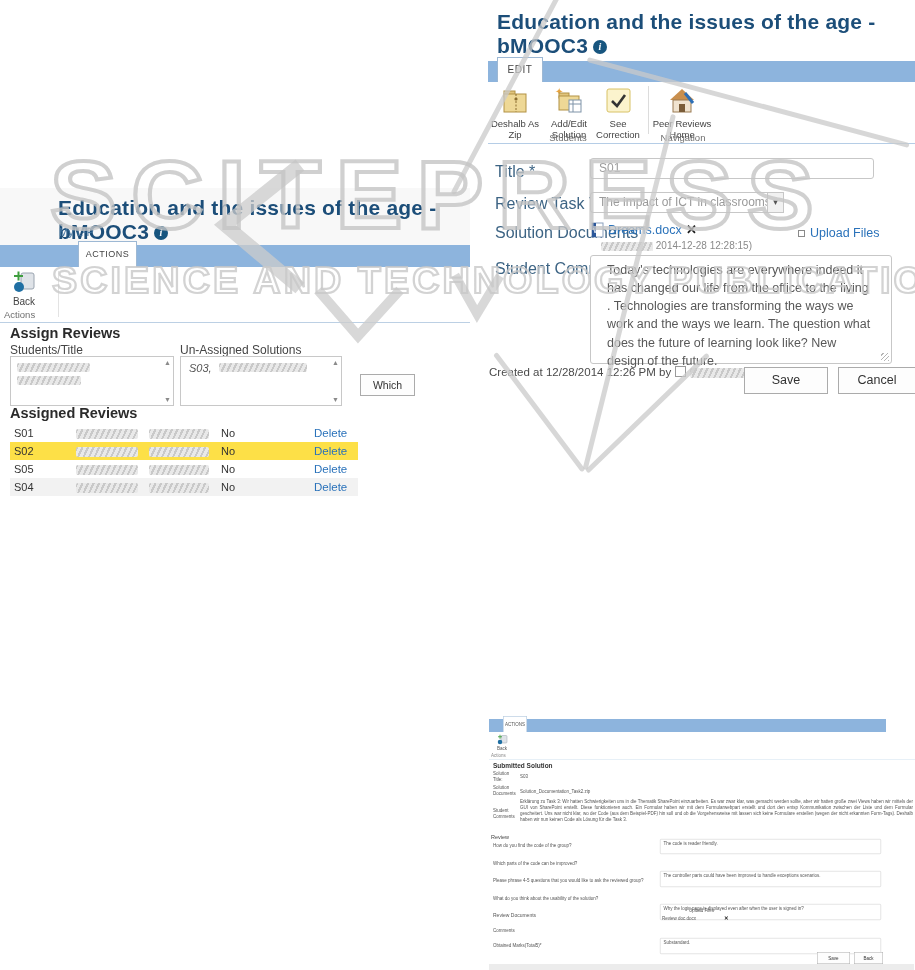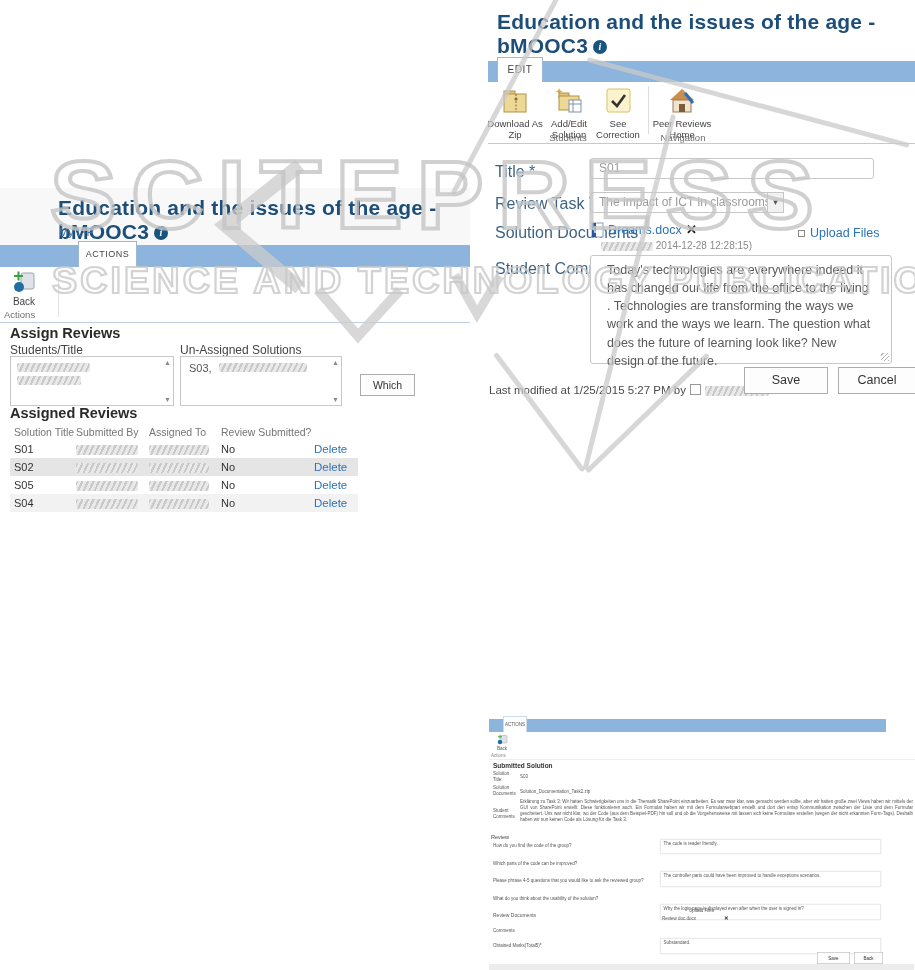--- a/index.html
+++ b/index.html
@@ -59,21 +59,21 @@
     <div class="abs" style="left:0;top:82px;width:427px;height:61px;background:#fff;border-bottom:1px solid #b5cde6;">
 
       <div class="abs" style="left:2px;top:2px;width:50px;height:50px;">
         <svg class="abs" style="left:12px;top:2px;" width="26" height="30">
           <rect x="2" y="5" width="11" height="6" fill="#e0c47c" stroke="#b29244"></rect>
           <rect x="2" y="8" width="22" height="18" fill="#eed896" stroke="#b29244"></rect>
           <line x1="14" y1="8" x2="14" y2="26" stroke="#8a6d2f" stroke-dasharray="2,1.5"></line>
           <circle cx="14" cy="13" r="1.6" fill="#8a6d2f"></circle>
         </svg>
         <div class="rib-label abs" style="left:-6px;top:34px;width:62px;">
-          <div>Download As</div>
+          <div>Deshalb As</div>
             <div>Zip</div>
         </div>
       </div>
 
       <div class="abs" style="left:56px;top:2px;width:50px;height:50px;">
         <svg class="abs" style="left:11px;top:2px;" width="28" height="30">
           <text x="0" y="9" font-size="10" fill="#e8a33d">✦</text>
           <rect x="4" y="7" width="10" height="5" fill="#e0c47c" stroke="#b29244"></rect>
           <rect x="4" y="10" width="20" height="14" fill="#eed896" stroke="#b29244"></rect>
           <rect x="14" y="14" width="12" height="12" fill="#fff" stroke="#7f93a8"></rect>
@@ -136,22 +136,22 @@
     <div class="abs" style="left:310px;top:226px;font-size:12.5px;">
       <span class="sqbullet"></span><span class="lnk">Upload Files</span>
     </div>
 
     <div class="flabel abs" style="left:7px;top:260px;">Student Comments</div>
     <div class="field abs" style="left:102px;top:255px;width:268px;height:97px;color:#585858;font-size:12.5px;line-height:1.45;padding:5px 16px;">
       <span>Today's technologies are everywhere indeed it has changed our life from the office to the living . Technologies are transforming the ways we work and the ways we learn. The question what does the future of learning look like? New design of the future.</span>
       <span class="resize-grip"></span>
     </div>
 
-    <div class="abs" style="left:1px;top:384px;font-size:11.5px;color:#4a4a4a;">
-      <span>Last modified at 1/25/2015 5:27 PM  by</span><span class="chk"></span><span class="redact" style="width:64px;"></span>
+    <div class="abs" style="left:1px;top:366px;font-size:11.5px;color:#4a4a4a;">
+      <span>Created at 12/28/2014 12:26 PM  by</span><span class="chk"></span><span class="redact" style="width:72px;"></span>
     </div>
     <div class="btn abs" style="left:256px;top:367px;width:82px;height:25px;font-size:12.5px;line-height:25px;">Save</div>
     <div class="btn abs" style="left:350px;top:367px;width:76px;height:25px;font-size:12.5px;line-height:25px;">Cancel</div>
   </div>
 
   <div class="abs" style="left:0;top:188px;width:470px;height:340px;">
     <div class="abs" style="left:0;top:0;width:470px;height:57px;background:#f8f8f8;">
       <div class="pg-title abs" style="left:58px;top:8px;width:410px;">
         <span>Education and the issues of the age - bMOOC3</span><span class="info-dot">i</span>
       </div>
@@ -175,45 +175,38 @@
     <div class="abs" style="left:10px;top:137px;font-size:14.5px;font-weight:bold;color:#2b2b2b;">Assign Reviews</div>
     <div class="abs" style="left:10px;top:155px;font-size:12px;color:#444;">Students/Title</div>
     <div class="abs" style="left:10px;top:168px;width:162px;height:48px;background:#fff;border:1px solid #c8c8c8;">
       <span class="redact abs" style="left:6px;top:6px;width:73px;height:9px;"></span>
       <span class="redact abs" style="left:6px;top:19px;width:64px;height:9px;"></span>
       <span class="scroll-arrow" style="top:2px;">▲</span>
       <span class="scroll-arrow" style="bottom:2px;">▼</span>
     </div>
     <div class="abs" style="left:180px;top:155px;font-size:12px;color:#444;">Un-Assigned Solutions</div>
     <div class="abs" style="left:180px;top:168px;width:160px;height:48px;background:#fff;border:1px solid #c8c8c8;">
-      <span class="abs" style="left:8px;top:5px;font-size:11px;color:#555;">S03,</span>
+      <span class="abs" style="left:8px;top:5px;font-size:11px;color:#555;font-style:italic;">S03,</span>
       <span class="redact abs" style="left:38px;top:6px;width:88px;height:9px;"></span>
       <span class="scroll-arrow" style="top:2px;">▲</span>
       <span class="scroll-arrow" style="bottom:2px;">▼</span>
     </div>
     <div class="btn abs" style="left:360px;top:186px;width:53px;height:20px;font-size:10.5px;line-height:20px;">Which</div>
 
     <div class="abs" style="left:10px;top:217px;font-size:14.5px;font-weight:bold;color:#2b2b2b;">Assigned Reviews</div>
 
     <div class="abs" style="left:10px;top:236px;width:348px;">
-      <div style="display:grid;grid-template-columns:66px 73px 72px 93px 44px;height:16px;align-items:center;">
-        <span class="th" style="padding-left:4px;">Solution Title</span>
-        <span class="th">Submitted By</span>
-        <span class="th">Assigned To</span>
-        <span class="th">Review Submitted?</span>
-        <span></span>
-      </div>
       <div style="display:grid;grid-template-columns:66px 73px 72px 93px 44px;height:18px;align-items:center;font-size:11px;">
         <span style="padding-left:4px;">S01</span>
         <span><span class="redact" style="width:62px;"></span></span>
         <span><span class="redact" style="width:60px;"></span></span>
         <span>No</span>
         <span class="lnk" style="font-size:11.5px;">Delete</span>
       </div>
-      <div style="display:grid;grid-template-columns:66px 73px 72px 93px 44px;height:18px;align-items:center;font-size:11px;background:#e5e5e5;">
+      <div style="display:grid;grid-template-columns:66px 73px 72px 93px 44px;height:18px;align-items:center;font-size:11px;background:#fde047;">
         <span style="padding-left:4px;">S02</span>
         <span><span class="redact" style="width:62px;"></span></span>
         <span><span class="redact" style="width:60px;"></span></span>
         <span>No</span>
         <span class="lnk" style="font-size:11.5px;">Delete</span>
       </div>
       <div style="display:grid;grid-template-columns:66px 73px 72px 93px 44px;height:18px;align-items:center;font-size:11px;">
         <span style="padding-left:4px;">S05</span>
         <span><span class="redact" style="width:62px;"></span></span>
         <span><span class="redact" style="width:60px;"></span></span>

